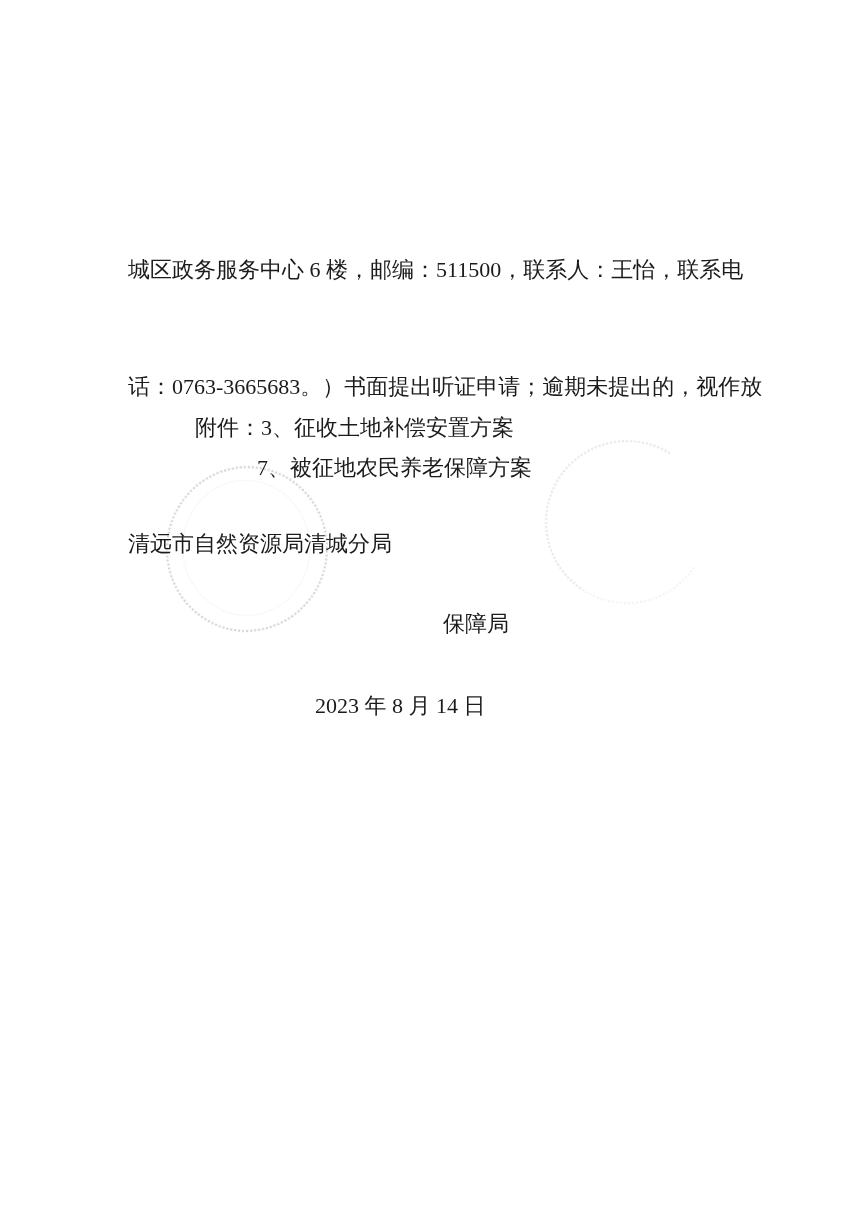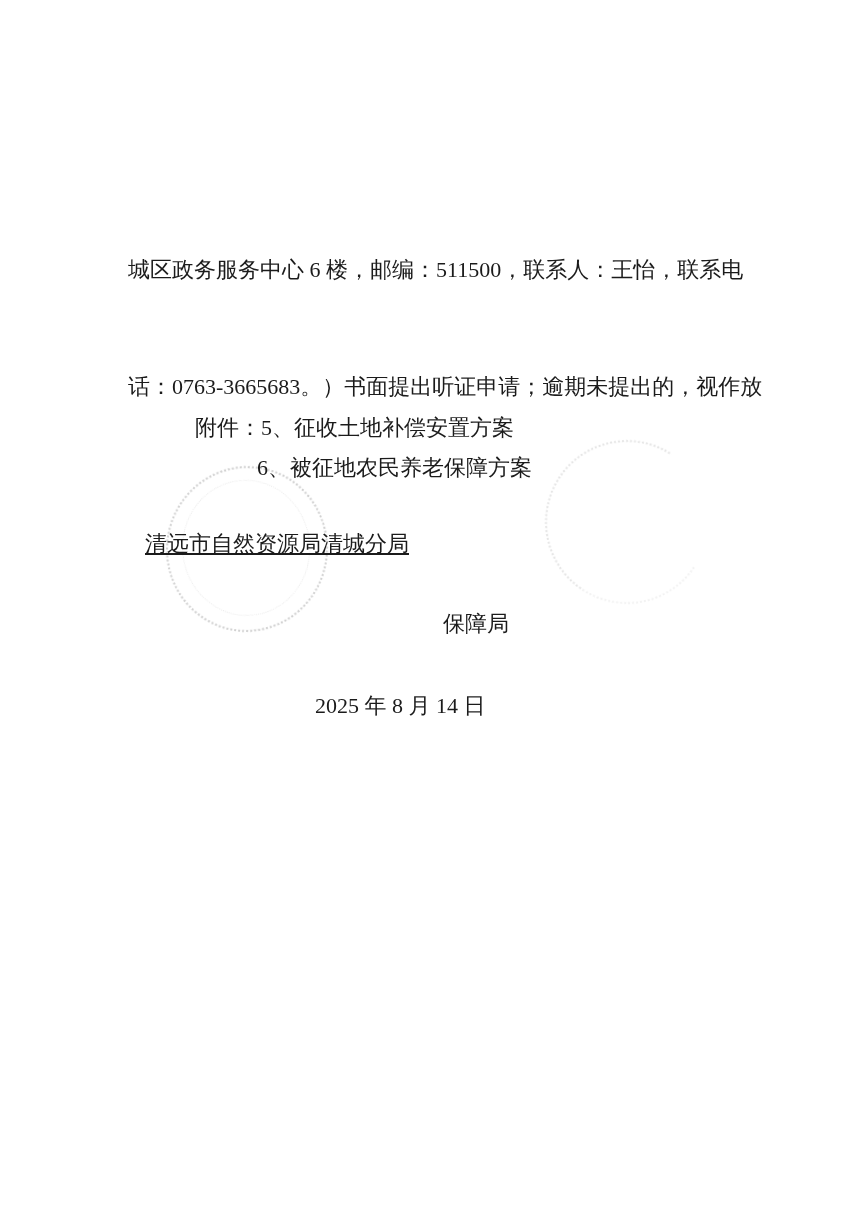--- a/index.html
+++ b/index.html
@@ -31,24 +31,23 @@
   }
   .body-block .line { display: block; }
   .body-block .indent { padding-left: 45px; }
   .attachments-block {
     left: 173px;
     top: 368px;
     line-height: 40px;
   }
   .attachments-block .att-line2 { margin-left: 62px; }
   .sig-left {
-    left: 145px;
+    left: 128px;
     top: 524px;
     line-height: 40px;
-    text-decoration: underline;
   }
   .sig-right {
     left: 443px;
     top: 524px;
     width: 290px;
     line-height: 40px;
     text-align: left;
   }
   .sig-right .sig-line2 {
     display: block;
@@ -104,24 +103,24 @@
 
   <div class="stamp stamp-left"></div>
   <div class="stamp stamp-right"></div>
 
   <div class="txt body-block">
     <span class="line">城区政务服务中心 6 楼，邮编：511500，联系人：王怡，联系电</span>
     <span class="line">话：0763-3665683。）书面提出听证申请；逾期未提出的，视作放</span>
   </div>
 
   <div class="txt attachments-block">
-    <span class="line">附件：5、征收土地补偿安置方案</span>
-    <span class="line att-line2">6、被征地农民养老保障方案</span>
+    <span class="line">附件：3、征收土地补偿安置方案</span>
+    <span class="line att-line2">7、被征地农民养老保障方案</span>
   </div>
 
   <div class="txt sig-left">清远市自然资源局清城分局</div>
   <div class="txt sig-right">
     <span class="sig-line2">保障局</span>
   </div>
 
-  <div class="txt date-line">2025 年 8 月 14 日</div>
+  <div class="txt date-line">2023 年 8 月 14 日</div>
 
 </div>
 
 </body></html>

